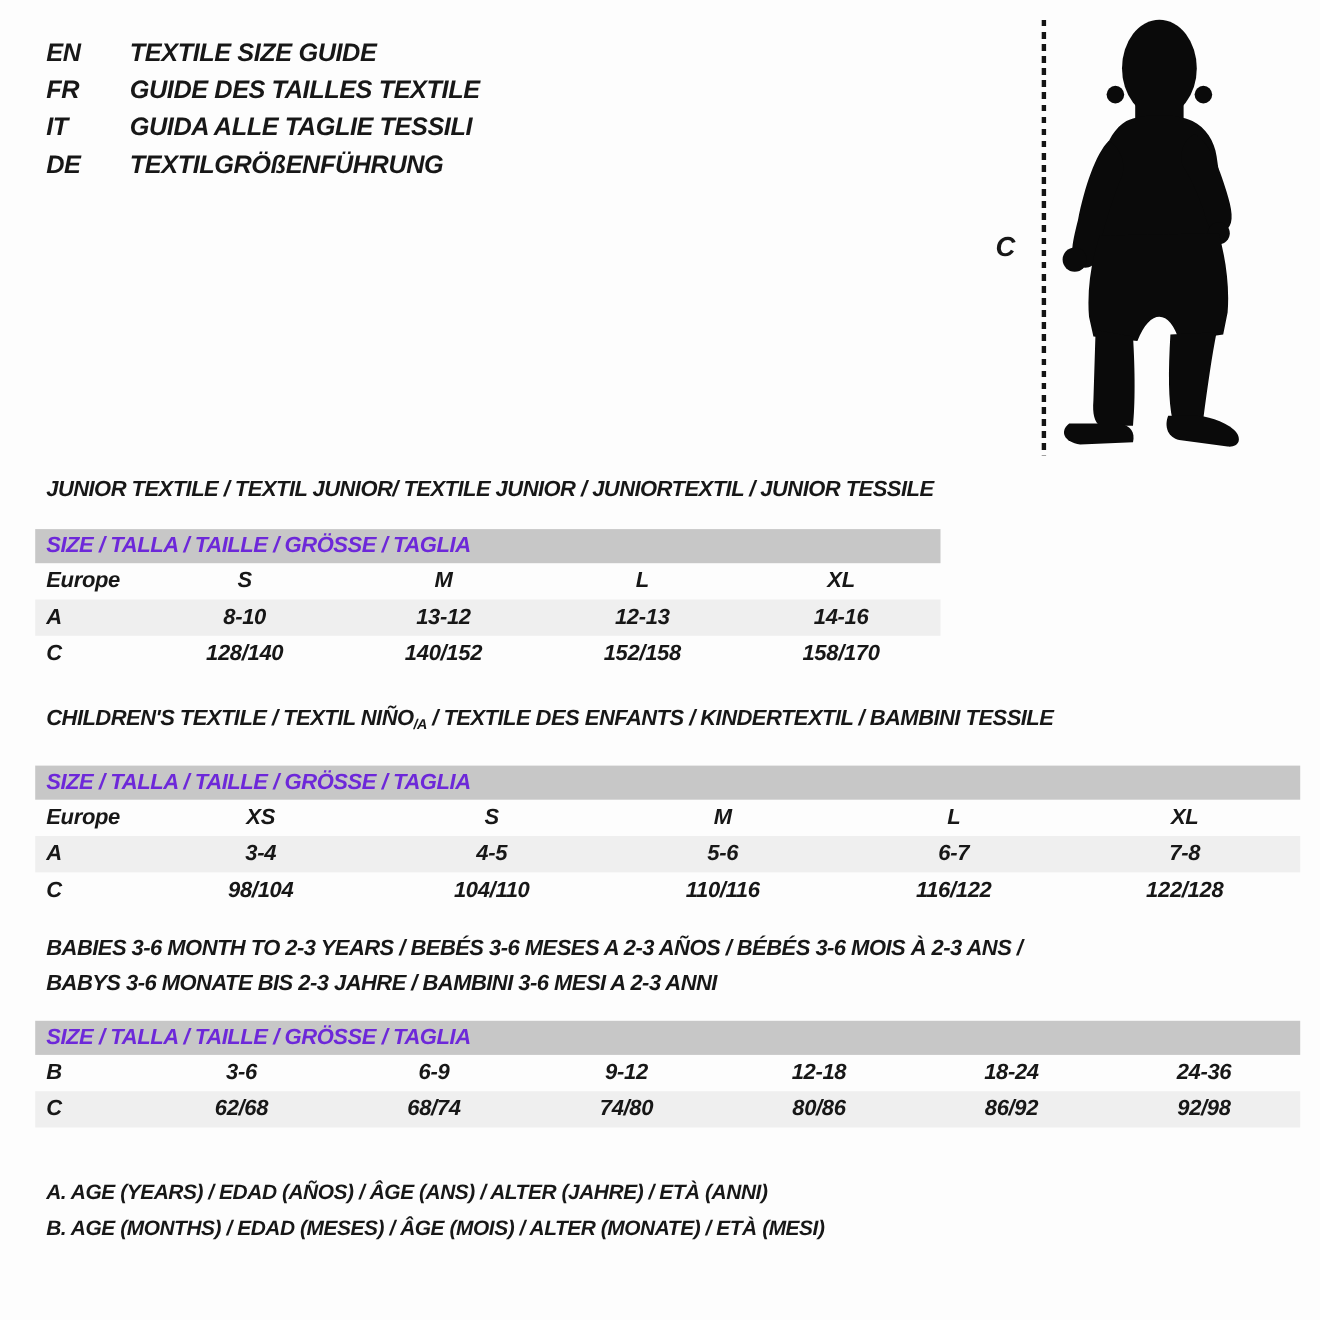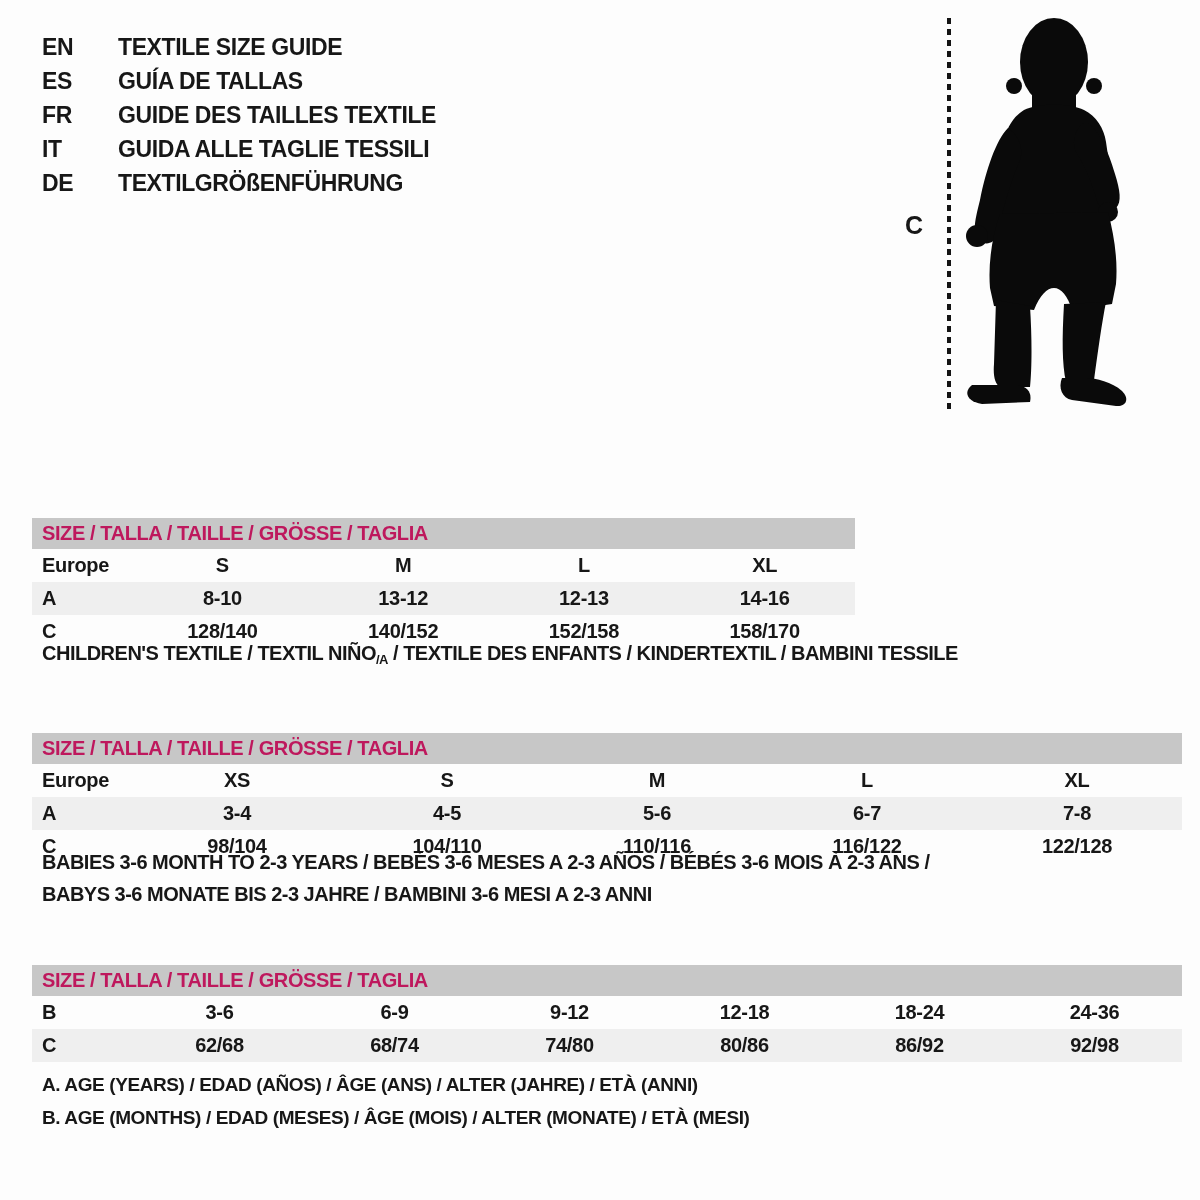--- a/index.html
+++ b/index.html
@@ -1,18 +1,18 @@
 <!DOCTYPE html>
 <html><head>
 <meta charset="utf-8">
 <style>
   html,body{margin:0;padding:0;background:#fff;}
   .canvas{
     position:relative;width:1200px;height:1200px;background:#fdfdfd;overflow:hidden;
-    font-family:"Liberation Sans", sans-serif;font-weight:bold;color:#171717;
+    font-family:"Liberation Sans", sans-serif;font-weight:bold;color:#171717;font-style:italic;
   }
   
   .lang-block{position:absolute;left:42px;top:30px;}
   .lang-row{display:flex;height:34px;align-items:center;font-size:23px;letter-spacing:-0.4px;}
   .lang-code{width:76px;}
   .lang-label{white-space:nowrap;}
   
   .dash-line{
     position:absolute;left:947px;top:18px;width:4px;height:396px;
     background:repeating-linear-gradient(to bottom,#141414 0 6px,transparent 6px 11px);
@@ -24,42 +24,38 @@
   #heading-junior{top:433px;}
   #heading-children{top:641px;}
   #heading-babies{top:846px;line-height:32px;}
   .sub{font-size:13px;position:relative;top:4px;}
   
   .size-table{position:absolute;left:32px;}
   #table-junior{top:481px;width:823px;}
   #table-children{top:696px;width:1150px;}
   #table-babies{top:928px;width:1150px;}
   .band{height:31px;background:#c7c7c7;display:flex;align-items:center;padding-left:10px;
-        font-size:20px;color:#be185d;letter-spacing:-0.4px;margin-top:37px;}
+        font-size:20px;color:#6d28d9;letter-spacing:-0.4px;}
   .trow{display:flex;height:33px;align-items:center;font-size:20px;letter-spacing:-0.3px;}
   .trow.striped{background:#efefef;}
   .tlabel{width:100px;padding-left:10px;box-sizing:border-box;}
   .tcell{flex:1;text-align:center;}
   
   .footnotes{position:absolute;left:42px;top:1068px;font-size:19px;line-height:33px;letter-spacing:-0.4px;}
   .footnote{white-space:nowrap;}
 </style>
 </head>
 <body>
 
 <div class="canvas">
 
   <div class="lang-block">
     <div class="lang-row">
       <span class="lang-code">EN</span>
       <span class="lang-label">TEXTILE SIZE GUIDE</span>
-    </div>
-    <div class="lang-row">
-      <span class="lang-code">ES</span>
-      <span class="lang-label">GUÍA DE TALLAS</span>
     </div>
     <div class="lang-row">
       <span class="lang-code">FR</span>
       <span class="lang-label">GUIDE DES TAILLES TEXTILE</span>
     </div>
     <div class="lang-row">
       <span class="lang-code">IT</span>
       <span class="lang-label">GUIDA ALLE TAGLIE TESSILI</span>
     </div>
     <div class="lang-row">
@@ -80,20 +76,21 @@
     <circle cx="19" cy="228" r="11"></circle>
     <path d="M128,114 C140,120 150,142 157,166 C162,182 164,194 158,200 C152,206 142,203 139,193 C134,175 126,156 118,144 C113,133 118,118 128,114 Z"></path>
     <circle cx="150" cy="204" r="10"></circle>
     <path d="M42,206 C34,228 30,256 32,280 L36,298 L76,302 C82,287 89,280 96,280 C103,280 110,288 114,302 L154,296 L158,276 C160,252 156,226 150,204 Z"></path>
     <path d="M38,292 L36,356 C35,368 37,376 42,379 L72,379 C74,360 74,330 72,298 Z"></path>
     <path d="M14,377 C5,384 9,394 24,396 L72,394 C74,385 70,379 60,377 Z"></path>
     <path d="M106,296 C104,330 104,356 108,374 L136,372 C140,342 144,314 148,294 Z"></path>
     <path d="M104,370 C100,380 104,390 114,392 L158,398 C168,399 172,391 164,383 C154,374 138,370 128,370 Z"></path>
   </svg>
 
+  <div id="heading-junior" class="section-heading">JUNIOR TEXTILE / TEXTIL JUNIOR/ TEXTILE JUNIOR / JUNIORTEXTIL / JUNIOR TESSILE</div>
   <div id="table-junior" class="size-table">
     <div class="band">SIZE / TALLA / TAILLE / GRÖSSE / TAGLIA</div>
     <div class="trow">
       <span class="tlabel">Europe</span>
       <span class="tcell">S</span>
       <span class="tcell">M</span>
       <span class="tcell">L</span>
       <span class="tcell">XL</span>
     </div>
     <div class="trow striped">

